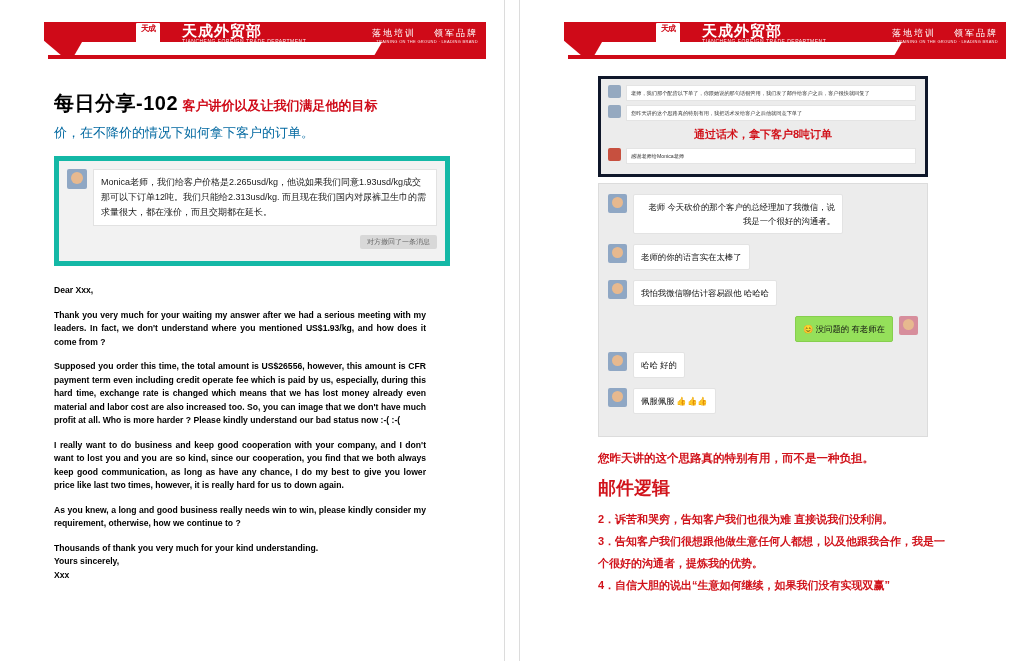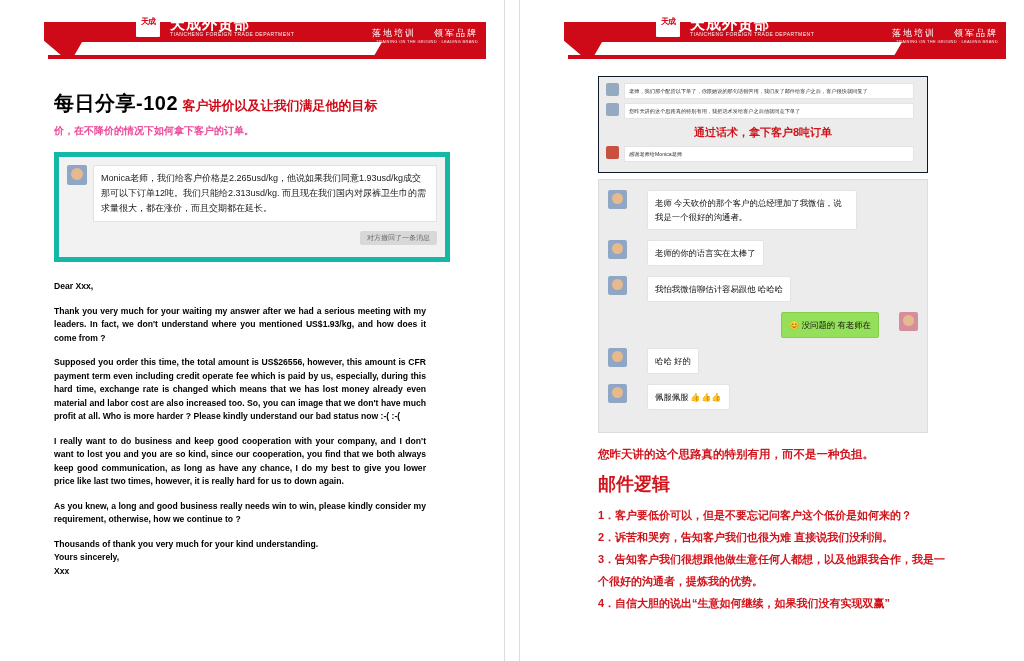--- a/index.html
+++ b/index.html
@@ -54,24 +54,24 @@
     transform: skewX(-30deg);
   }
   .banner-bottom-line {
     position: absolute;
     left: 30px; top: 39px;
     width: 450px; height: 4px;
     background: #cf0a18;
   }
   .logo-block {
     position: absolute;
-    left: 118px; top: 0;
+    left: 118px; top: 7px;
     display: flex;
     align-items: center;
-    gap: 10px;
+    gap: 22px;
     color: #ffffff;
   }
   .logo-mark {
     width: 24px; height: 21px;
     background: #ffffff;
     color: #cf0a18;
     font-size: 8px;
     line-height: 10px;
     text-align: center;
     font-weight: bold;
@@ -119,23 +119,23 @@
     font-size: 20px;
     font-weight: bold;
     letter-spacing: .5px;
   }
   .s1-title .t-sub {
     color: #cf0a18;
     font-size: 13px;
     font-weight: bold;
   }
   .s1-title .t-line2 {
-    color: #ec4899;
-    font-size: 10px;
-    font-weight: bold;
+    color: #0369a1;
+    font-size: 13px;
+    font-weight: normal;
     margin-top: 7px;
   }
 
   .chat-card {
     margin: 14px 0 0 54px;
     width: 396px;
     background: #f2f2f2;
     border: 5px solid #14b8a6;
     padding: 8px 8px 6px 8px;
   }
@@ -198,21 +198,21 @@
   .s2-title {
     margin: 28px 0 0 78px;
     color: #cf0a18;
     font-size: 19px;
     font-weight: bold;
   }
   .s2-chat-top {
     margin: 14px 0 0 78px;
     width: 330px;
     background: #ececec;
-    border: 1px solid #0f172a;
+    border: 3px solid #0f172a;
     padding: 6px 7px;
   }
   .s2-chat-top .mini-row {
     display: flex;
     gap: 5px;
     align-items: flex-start;
     margin-bottom: 4px;
   }
   .mini-av {
     width: 13px; height: 13px;
@@ -240,23 +240,24 @@
 
   .s2-chat-main {
     margin: 6px 0 0 78px;
     width: 330px;
     background: #ececec;
     border: 1px solid #dcdcdc;
     padding: 10px 9px 12px 9px;
   }
   .m-row {
     display: flex;
-    gap: 20px;
+    gap: 6px;
     align-items: flex-start;
     margin-bottom: 10px;
+    text-align: right;
   }
   .m-row.right {
     justify-content: flex-end;
   }
   .m-av {
     width: 19px; height: 19px;
     background: #8fa7c4;
     border-radius: 2px;
     flex: 0 0 auto;
     position: relative;
@@ -433,21 +434,20 @@
       <div class="m-row">
         <div class="m-av"></div>
         <div class="m-bubble">佩服佩服 👍👍👍</div>
       </div>
     </div>
 
     <div class="s2-note">您昨天讲的这个思路真的特别有用，而不是一种负担。</div>
     <div class="s2-sub-title">邮件逻辑</div>
     <div class="s2-list">
       <ol>
-        <li>1．客户要低价可以，但是不要忘记问客户这个低价是如何来的？</li>
         <li>2．诉苦和哭穷，告知客户我们也很为难 直接说我们没利润。</li>
         <li>3．告知客户我们很想跟他做生意任何人都想，以及他跟我合作，我是一个很好的沟通者，提炼我的优势。</li>
         <li>4．自信大胆的说出“生意如何继续，如果我们没有实现双赢”</li>
       </ol>
     </div>
   </div>
 
 </div>
 
 </body></html>

